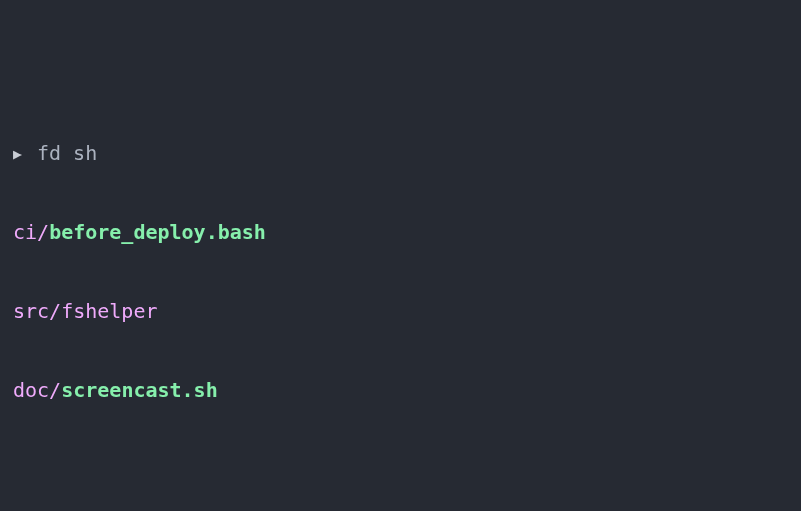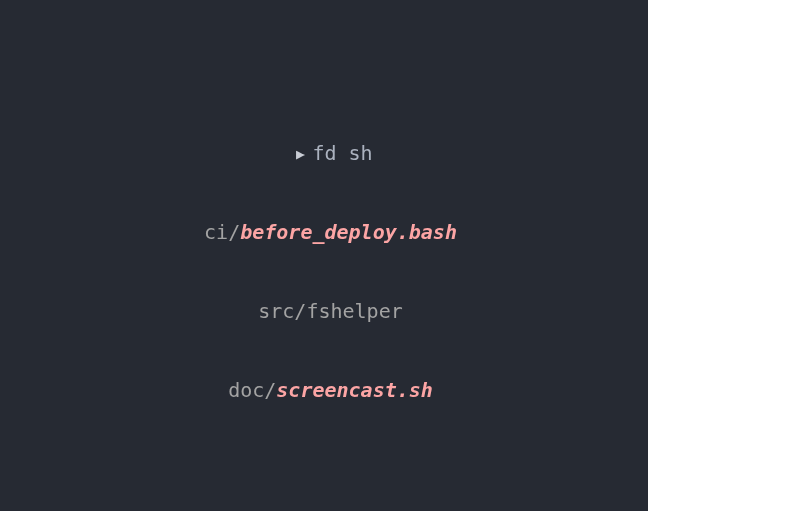--- a/index.html
+++ b/index.html
@@ -7,46 +7,45 @@
       padding: 0;
       width: 806px;
       height: 515px;
       background: #ffffff;
       overflow: hidden;
     }
     .terminal {
       position: absolute;
       left: 0;
       top: 0;
-      width: 648px;
+      width: 801px;
       height: 511px;
       background: #262a33;
       box-sizing: border-box;
       padding: 34px 0 0 13px;
       font-family: "DejaVu Sans Mono", "Liberation Mono", monospace;
       font-size: 20px;
       line-height: 26.4px;
       color: #abb2bf;
       white-space: pre;
-      text-align: center;
     }
     .line {
       height: 26.4px;
       display: block;
     }
     .prompt {
       color: #c8ccd4;
       font-size: 15px;
       display: inline-block;
       width: 24px;
       vertical-align: 1px;
     }
     .cmd { color: #abb2bf; }
-    .dir { color: #a3a3a3; }
-    .exec { color: #fca5a5; font-weight: bold; font-style: italic; }
+    .dir { color: #f0abfc; }
+    .exec { color: #86efac; font-weight: bold; }
   </style>
 </head>
 <body>
 
 <div class="terminal">
 
   
   <div class="line"><span class="prompt">▶</span><span class="cmd">fd sh</span></div>
   <div class="line"><span class="dir">ci/</span><span class="exec">before_deploy.bash</span></div>
   <div class="line"><span class="dir">src/fshelper</span></div>

